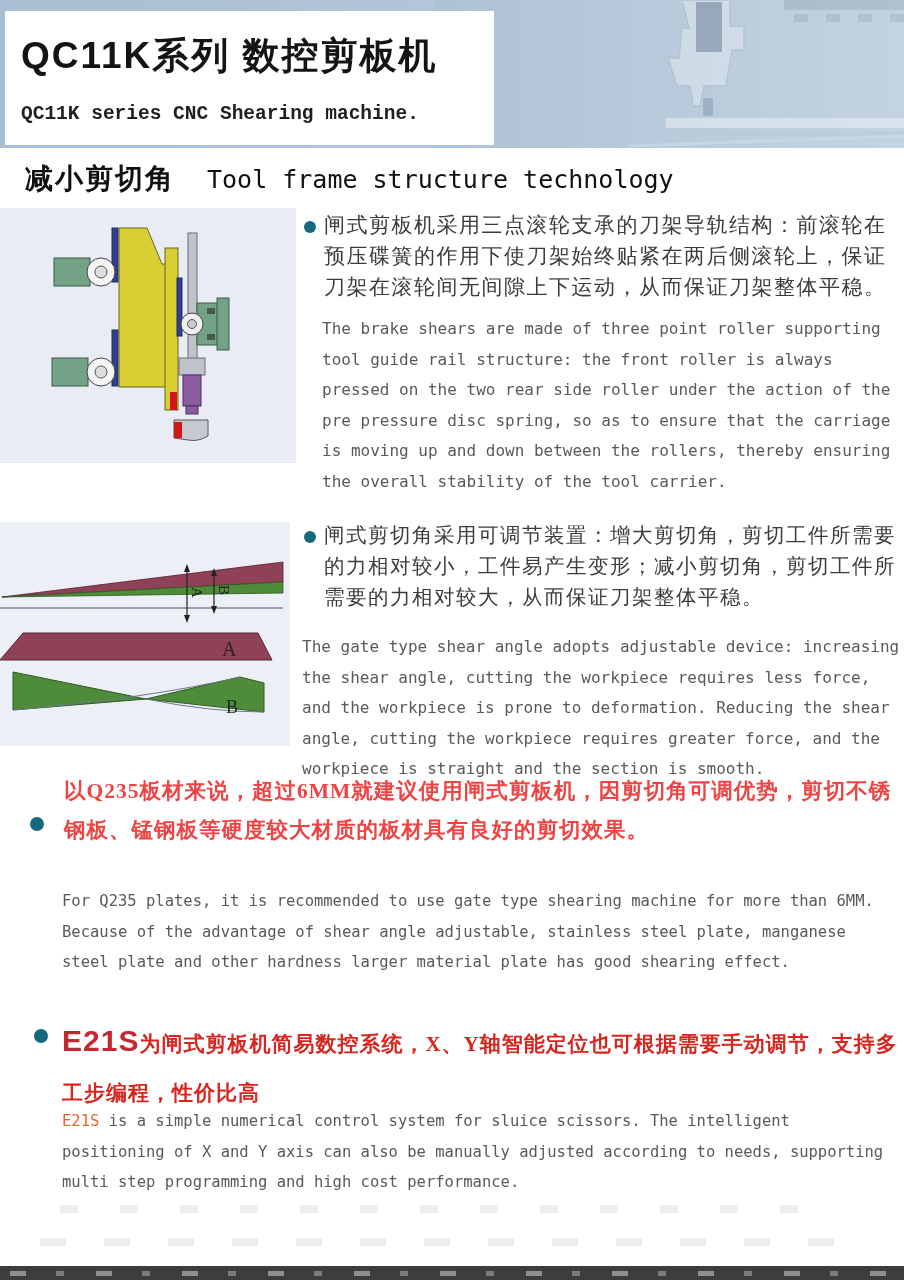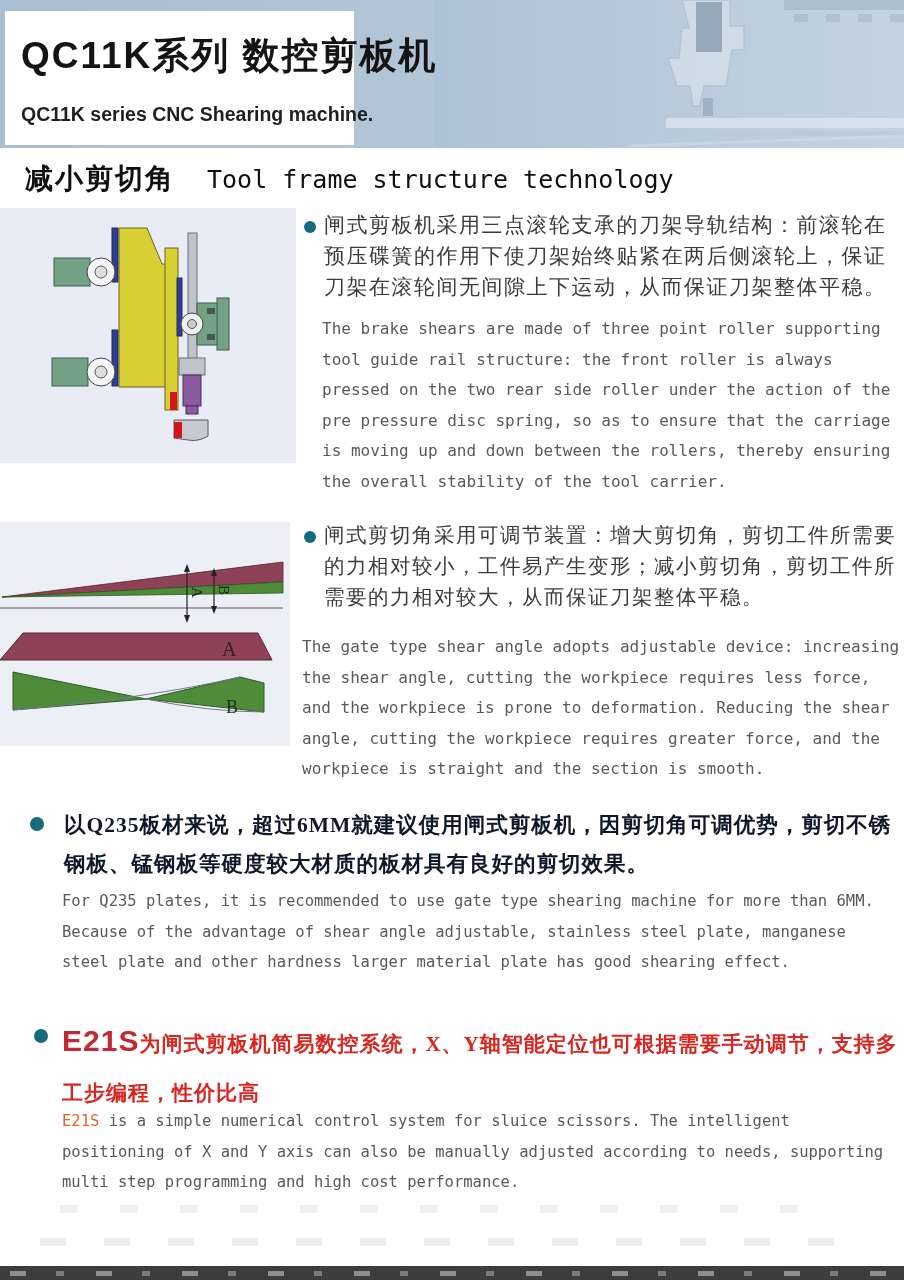--- a/index.html
+++ b/index.html
@@ -3,25 +3,25 @@
 <meta charset="utf-8">
 <style>
   html,body{margin:0;padding:0;background:#ffffff;}
   #page{position:relative;width:904px;height:1280px;background:#ffffff;overflow:hidden;
         font-family:"Liberation Sans",sans-serif;}
 
   
   #header{position:absolute;left:0;top:0;width:904px;height:148px;
           background:linear-gradient(90deg,#a9bed2 0%,#b2c5d6 45%,#c0d0de 100%);}
   #header-art{position:absolute;right:0;top:0;width:470px;height:148px;}
-  #title-box{position:absolute;left:5px;top:11px;width:349px;height:134px;background:#ffffff;}
+  #title-box{position:absolute;left:5px;top:11px;width:489px;height:134px;background:#ffffff;}
   #title-cn{position:absolute;left:16px;top:20px;font-size:37px;font-weight:900;
             letter-spacing:2px;color:#141414;white-space:nowrap;}
   #title-en{position:absolute;left:16px;top:92px;font-size:19.5px;font-weight:bold;
-            font-family:Liberation Sans, sans-serif;color:#1f1f1f;white-space:nowrap;}
+            font-family:Liberation Mono, monospace;color:#1f1f1f;white-space:nowrap;}
 
   
   #section-title{position:absolute;left:25px;top:160px;display:flex;align-items:baseline;
                  white-space:nowrap;color:#101010;}
   #section-title .cn{font-size:28px;font-weight:bold;letter-spacing:2px;}
   #section-title .en{font-size:25px;font-family:"DejaVu Sans Mono",monospace;margin-left:32px;}
 
   
   .panel{position:absolute;}
   #panel1{left:0;top:208px;width:296px;height:255px;}
@@ -34,22 +34,22 @@
 
   #b1-bullet{left:304px;top:221px;width:12px;height:12px;}
   #b1-cn{left:324px;top:210px;width:578px;font-size:21px;line-height:31px;letter-spacing:1.5px;}
   #b1-en{left:322px;top:314px;width:580px;font-size:16px;line-height:30.5px;}
 
   #b2-bullet{left:304px;top:531px;width:12px;height:12px;}
   #b2-cn{left:324px;top:520px;width:578px;font-size:20.5px;line-height:31px;letter-spacing:1.5px;}
   #b2-en{left:302px;top:632px;width:602px;font-size:16px;line-height:30.5px;}
 
   #b3-bullet{left:30px;top:817px;width:14px;height:14px;}
-  #b3-cn{left:64px;top:806px;width:836px;font-size:21.5px;line-height:39px;font-weight:bold;
-         color:#0f172a;letter-spacing:1px;}
+  #b3-cn{left:64px;top:772px;width:836px;font-size:21.5px;line-height:39px;font-weight:bold;
+         color:#ef4444;letter-spacing:1px;}
   #b3-en{left:62px;top:886px;width:838px;font-size:15.5px;line-height:30.5px;}
 
   #b4-bullet{left:34px;top:1029px;width:14px;height:14px;}
   #b4-cn{left:62px;top:1016px;width:842px;font-size:21px;line-height:49px;font-weight:bold;
          color:#d8251f;letter-spacing:1px;}
   .e21s-big{font-family:"Liberation Sans",sans-serif;font-size:30px;font-weight:bold;
             color:#c42832;letter-spacing:1px;}
   #b4-en{left:62px;top:1106px;width:824px;font-size:15.5px;line-height:30.5px;}
   .e21s-orange{color:#e8632c;}
 

